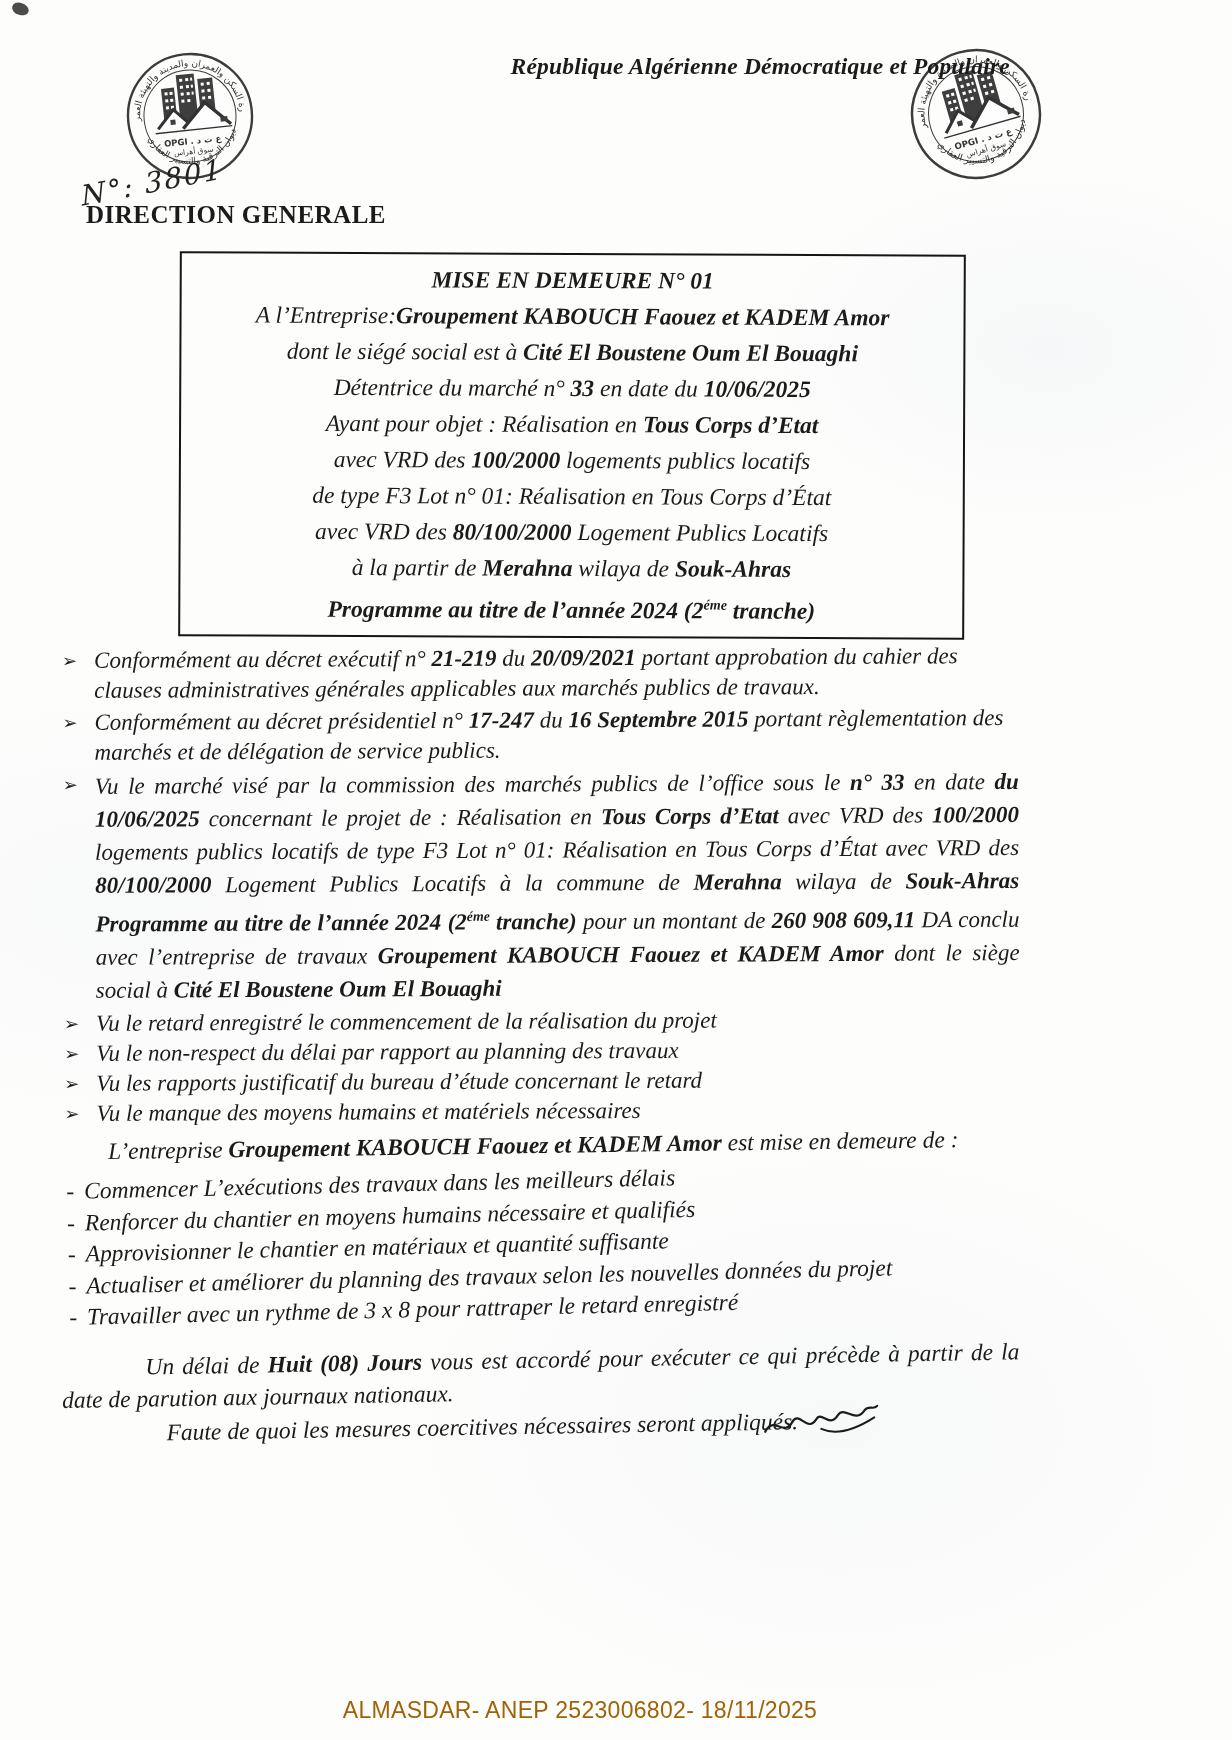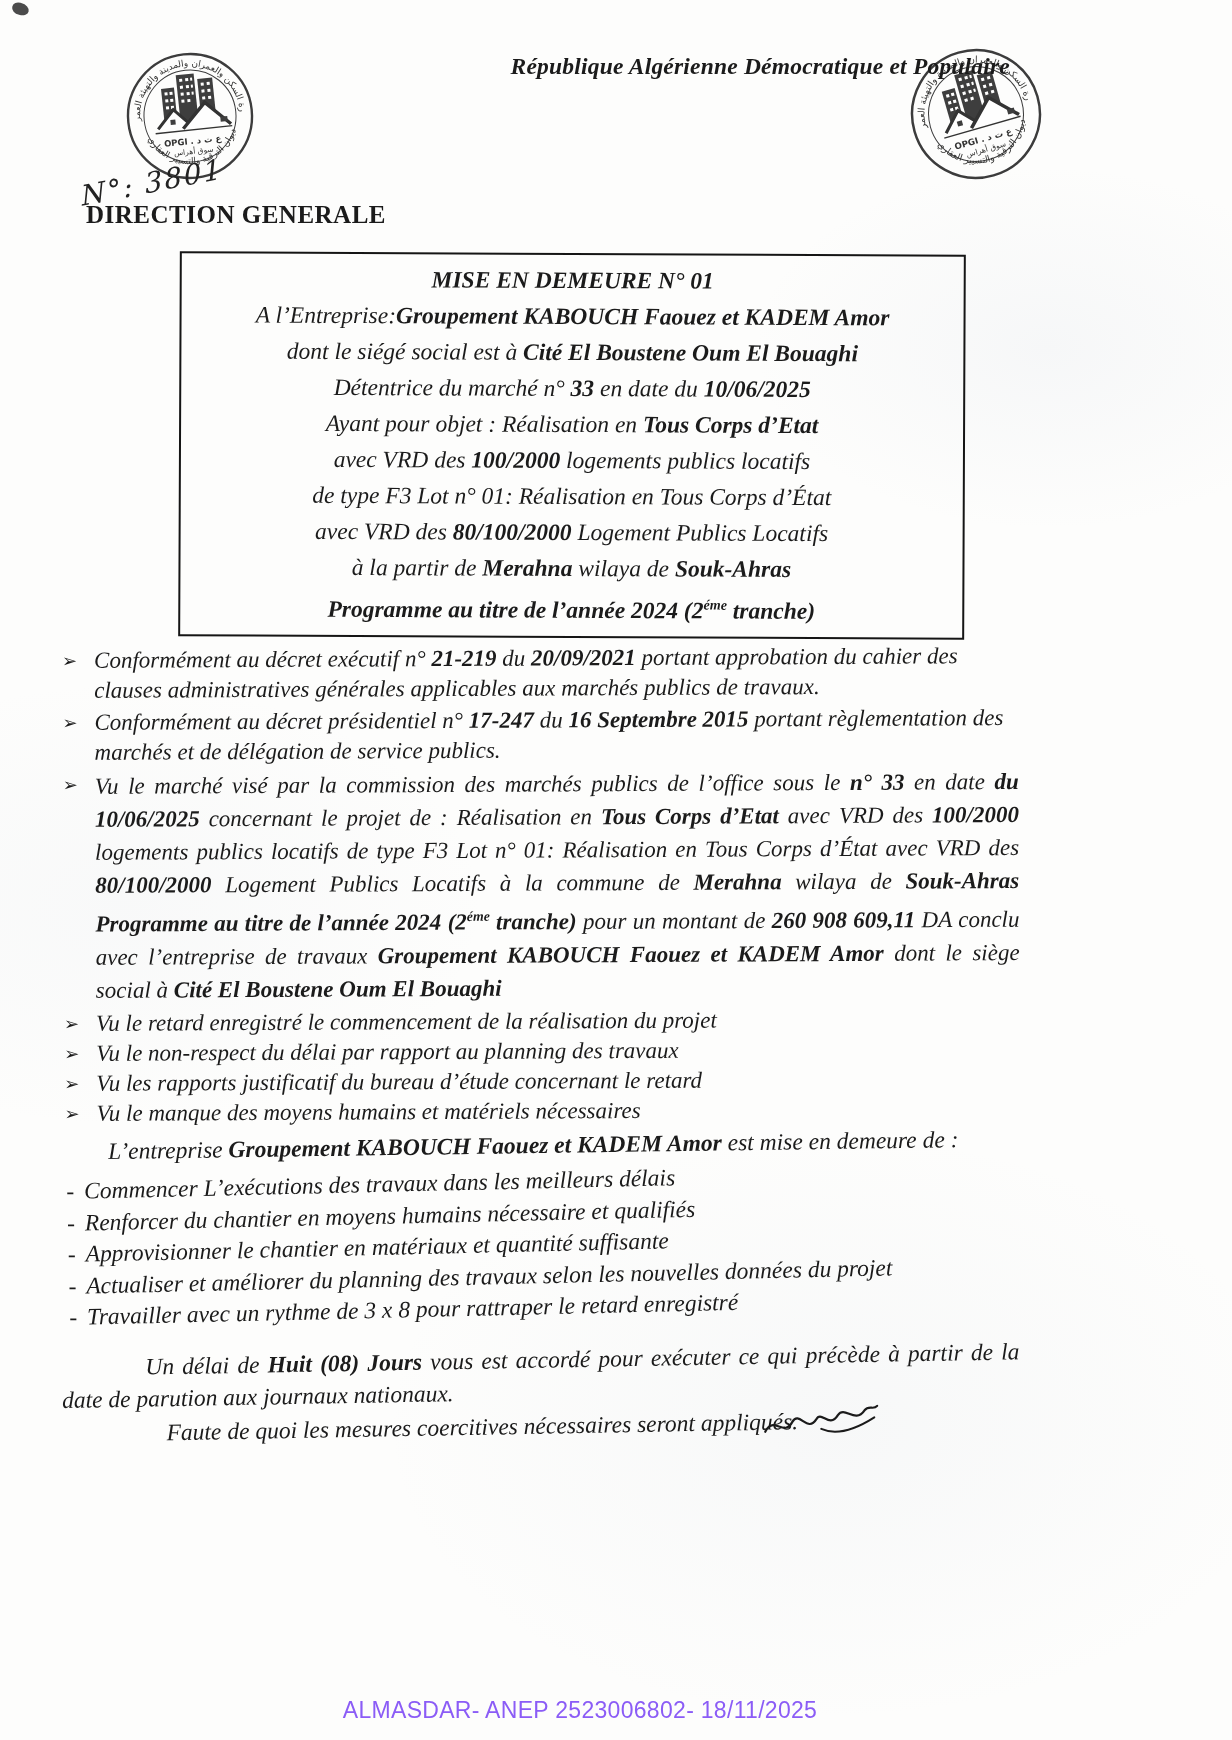--- a/index.html
+++ b/index.html
@@ -79,21 +79,21 @@
     position:absolute;left:62px;top:1352px;width:958px;font-style:italic;
     font-size:23.5px;transform:rotate(-1deg);transform-origin:0 50%;
   }
   #closing .p1{margin:0;text-indent:84px;line-height:32px;text-align:justify;}
   #closing .p2{margin:5px 0 0 104px;position:relative;white-space:nowrap;}
   .scribble{position:absolute;left:596px;top:-4px;transform:rotate(-5deg);}
 
   #footer{
     position:absolute;left:0;top:1697px;width:1160px;text-align:center;
     font-family:"Liberation Sans","DejaVu Sans",sans-serif;font-size:23px;
-    color:#8b5cf6;letter-spacing:.3px;
+    color:#a16207;letter-spacing:.3px;
   }
 </style>
 </head>
 <body>
 
 <div id="page">
 
   <div id="corner-smudge"></div>
 
   <svg class="logo logo-left" width="132" height="136" viewBox="0 0 132 132">

